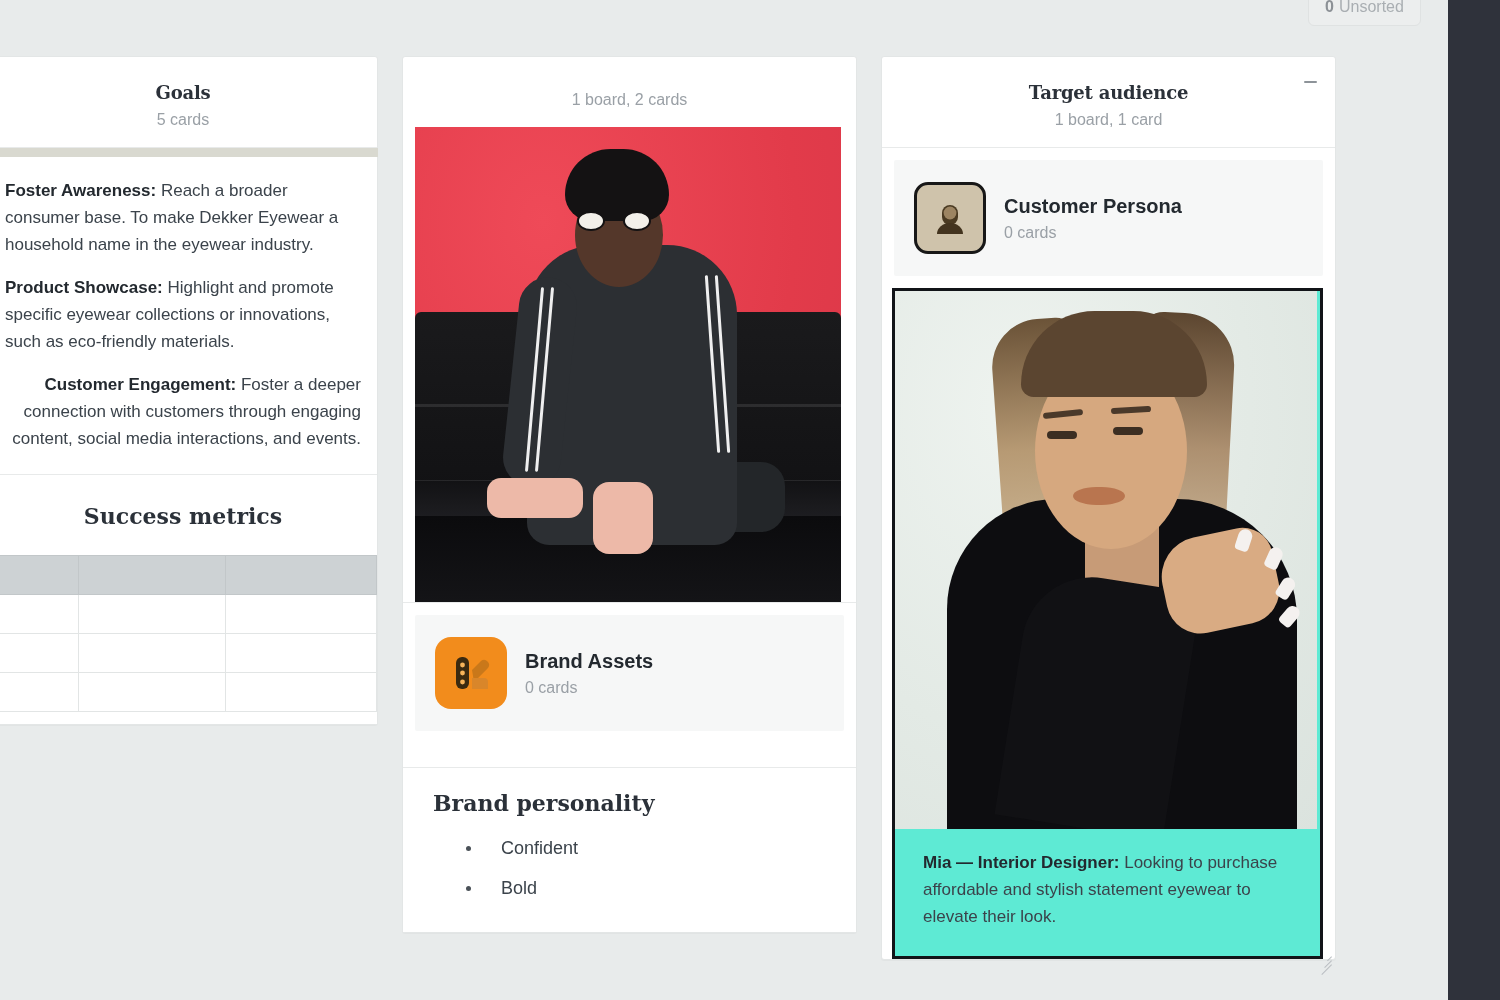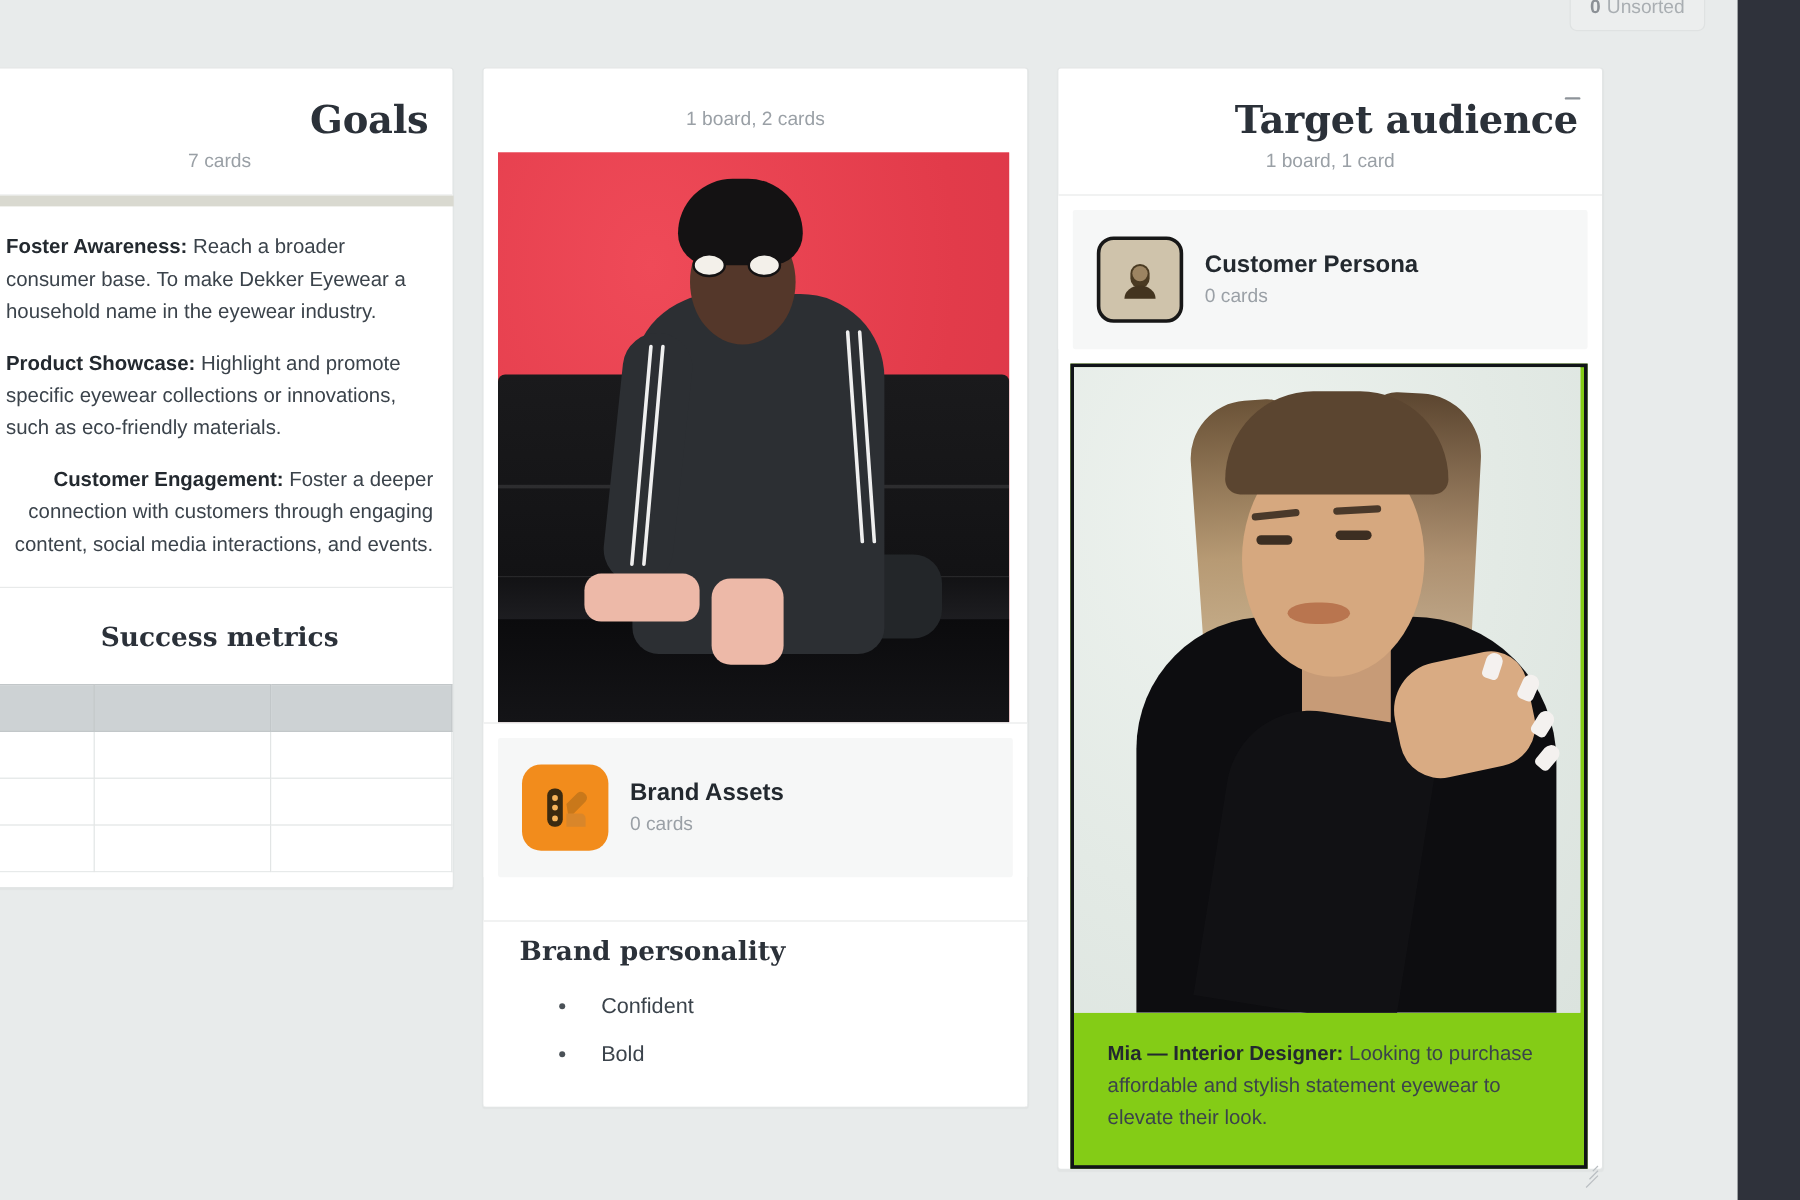--- a/index.html
+++ b/index.html
@@ -75,25 +75,24 @@
   .column.col-audience{ width: 455px; }
 
   .col-header {
     padding: 26px 20px 18px;
     text-align: center;
     position: relative;
   }
   .col-title {
     font-family: "DejaVu Serif", "Liberation Serif", serif;
     font-weight: bold;
-    font-size: 32px;
+    font-size: 18px;
     color: #2b3139;
     letter-spacing: -0.2px;
     line-height: 1.1;
-    text-align: right;
   }
   .col-sub {
     margin-top: 8px;
     font-size: 16px;
     color: #9aa0a6;
   }
 
   .minimize-btn {
     position: absolute;
     top: 14px;
@@ -215,21 +214,21 @@
     color: #23292f;
     line-height: 1.2;
   }
   .tile-sub {
     margin-top: 6px;
     font-size: 16px;
     color: #9aa0a6;
   }
 
   
-  .bp-card { padding: 12px 30px 24px; margin-top: 36px; }
+  .bp-card { padding: 22px 30px 24px; margin-top: 36px; }
   .bp-title {
     font-family: "DejaVu Serif", "Liberation Serif", serif;
     font-weight: bold;
     font-size: 22px;
     color: #2b3139;
     margin-bottom: 12px;
   }
   .bp-list { list-style: none; }
   .bp-list li {
     font-size: 18px;
@@ -246,21 +245,21 @@
     width: 5px;
     height: 5px;
     border-radius: 50%;
     background: #4a5157;
   }
 
   
   .selected-card {
     margin: 0 12px 0 10px;
     border: 3px solid #111418;
-    background: #84cc16;
+    background: #5eead4;
     position: relative;
   }
   .selected-card .photo { width: 422px; height: 538px; }
   .persona-text {
     padding: 20px 28px 26px;
     font-size: 17px;
     line-height: 27px;
     color: #3b434b;
   }
   .persona-text b { font-weight: bold; color: #23292f; }
@@ -499,21 +498,21 @@
   <div class="unsorted-pill">
     <span class="count">0</span>
     <span>Unsorted</span>
   </div>
 
   <div class="board">
 
     <section class="column col-goals">
       <header class="col-header">
         <div class="col-title">Goals</div>
-        <div class="col-sub">7 cards</div>
+        <div class="col-sub">5 cards</div>
       </header>
 
       <article class="card">
         <div class="accent-bar"></div>
         <div class="note-body">
           <p class="note-p">
             <b>Foster Awareness:</b><span> Reach a broader consumer base. To make Dekker Eyewear a household name in the eyewear industry.</span>
           </p>
           <p class="note-p">
             <b>Product Showcase:</b><span> Highlight and promote specific eyewear collections or innovations, such as eco-friendly materials.</span>

